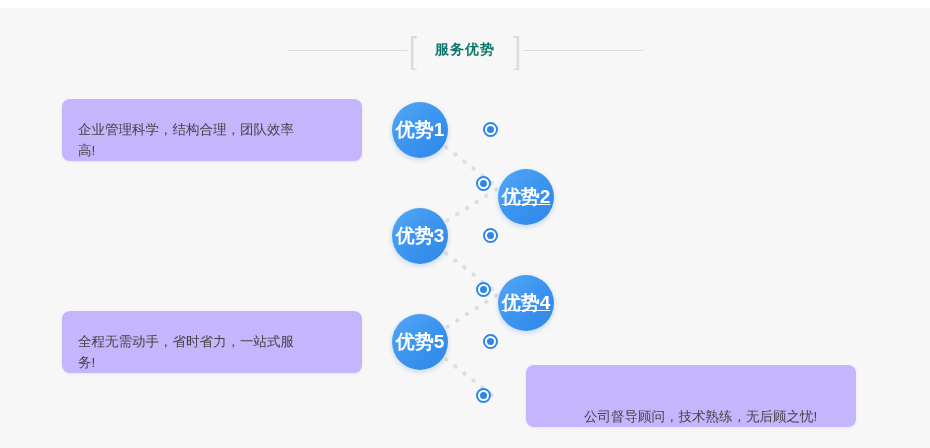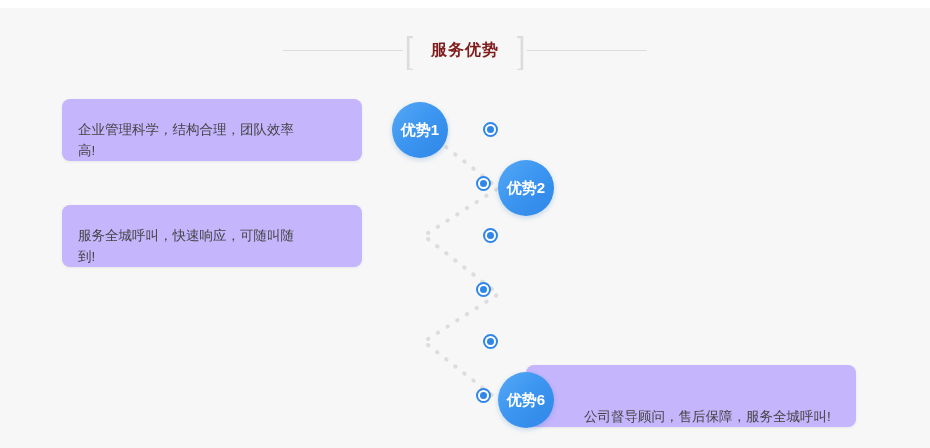--- a/index.html
+++ b/index.html
@@ -53,22 +53,22 @@
     color: #dcdcdc;
     font-size: 30px;
     line-height: 1;
     font-weight: 300;
     margin: 0 2px;
     transform: scaleY(1.25);
     flex: none;
     user-select: none;
   }
   .title-text {
-    color: #7f1d1d;
-    font-size: 16px;
+    color: #0f766e;
+    font-size: 14px;
     font-weight: bold;
     letter-spacing: 1px;
     padding: 0 16px;
     white-space: nowrap;
     flex: none;
   }
 
   
   .connector-layer {
     position: absolute;
@@ -113,27 +113,27 @@
     position: absolute;
     width: 56px;
     height: 56px;
     border-radius: 50%;
     background: linear-gradient(135deg, #55a8f5 0%, #3d96f0 45%, #2f86e8 100%);
     box-shadow: 0 2px 5px rgba(45,120,200,0.25);
     display: flex;
     align-items: center;
     justify-content: center;
     color: #ffffff;
-    font-size: 15px;
+    font-size: 19px;
     font-weight: bold;
     letter-spacing: 0px;
     white-space: nowrap;
   }
   .row.left  .badge { right: -16px; top: 3px; }
-  .row.right .badge { left: 0px;    top: 7px; }
+  .row.right .badge { left: 0px;    top: 16px; text-decoration: underline; }
 
   .marker {
     position: absolute;
     width: 15px;
     height: 15px;
     border-radius: 50%;
     border: 2px solid #2f86e8;
     background: #ffffff;
     box-sizing: border-box;
     display: flex;
@@ -182,35 +182,37 @@
     <div class="badge">优势1</div>
     <div class="marker"></div>
   </div>
 
   <div class="row right" style="top:153px;">
     <div class="badge">优势2</div>
     <div class="marker"></div>
   </div>
 
   <div class="row left" style="top:205px;">
+    <div class="badge">优势3</div>
+    <div class="marker"></div>
+  </div>
+
+  <div class="row right" style="top:259px;">
+    <div class="badge">优势4</div>
+    <div class="marker"></div>
+  </div>
+
+  <div class="row left" style="top:311px;">
     <div class="card">
-      <span class="card-text">服务全城呼叫，快速响应，可随叫随到!</span>
+      <span class="card-text">全程无需动手，省时省力，一站式服务!</span>
     </div>
-    <div class="marker"></div>
-  </div>
-
-  <div class="row right" style="top:259px;">
-    <div class="marker"></div>
-  </div>
-
-  <div class="row left" style="top:311px;">
+    <div class="badge">优势5</div>
     <div class="marker"></div>
   </div>
 
   <div class="row right" style="top:365px;">
     <div class="card">
-      <span class="card-text">公司督导顾问，售后保障，服务全城呼叫!</span>
+      <span class="card-text">公司督导顾问，技术熟练，无后顾之忧!</span>
     </div>
-    <div class="badge">优势6</div>
     <div class="marker"></div>
   </div>
 
 </div>
 
 </body></html>

